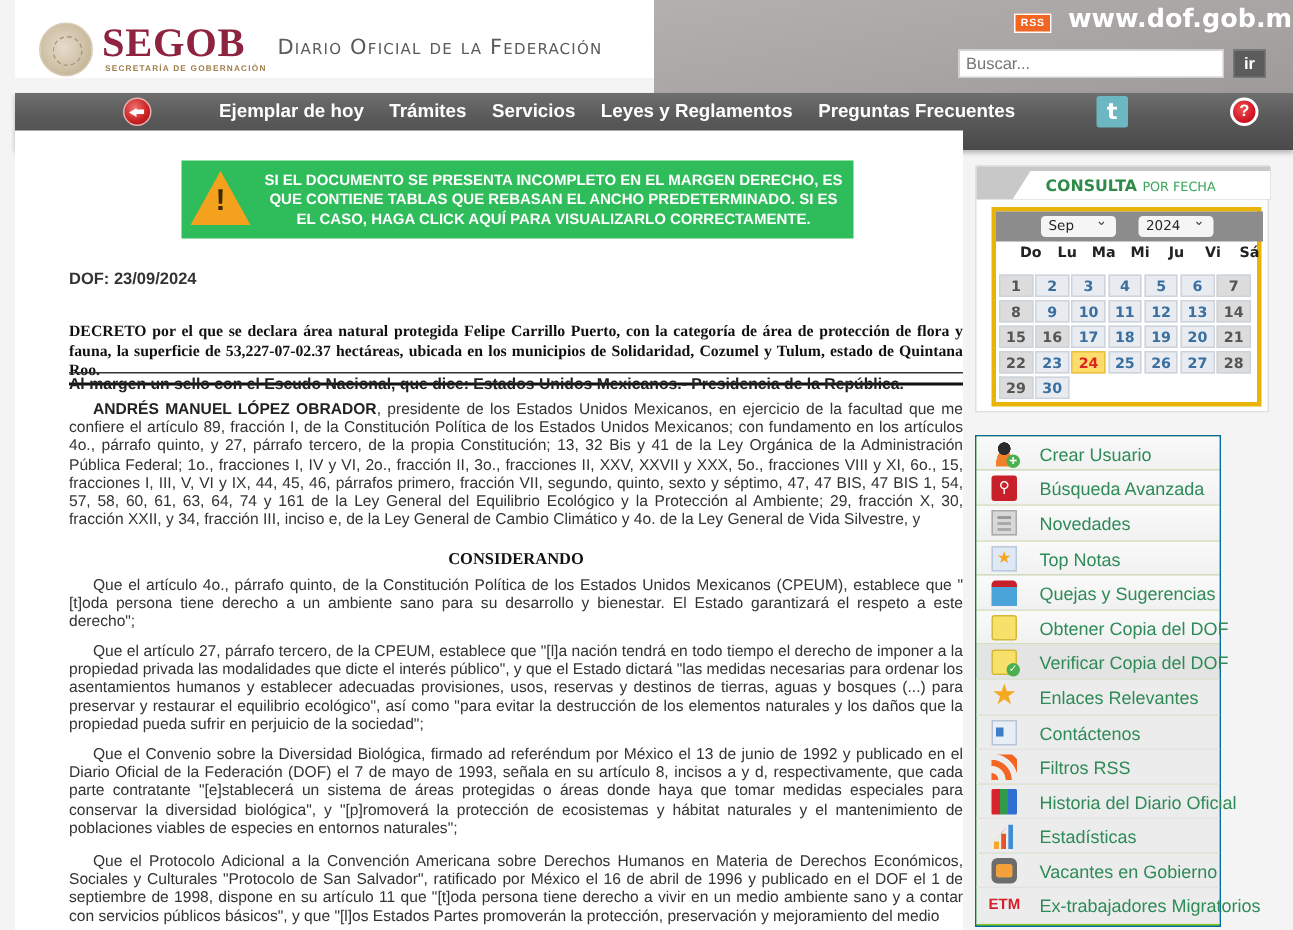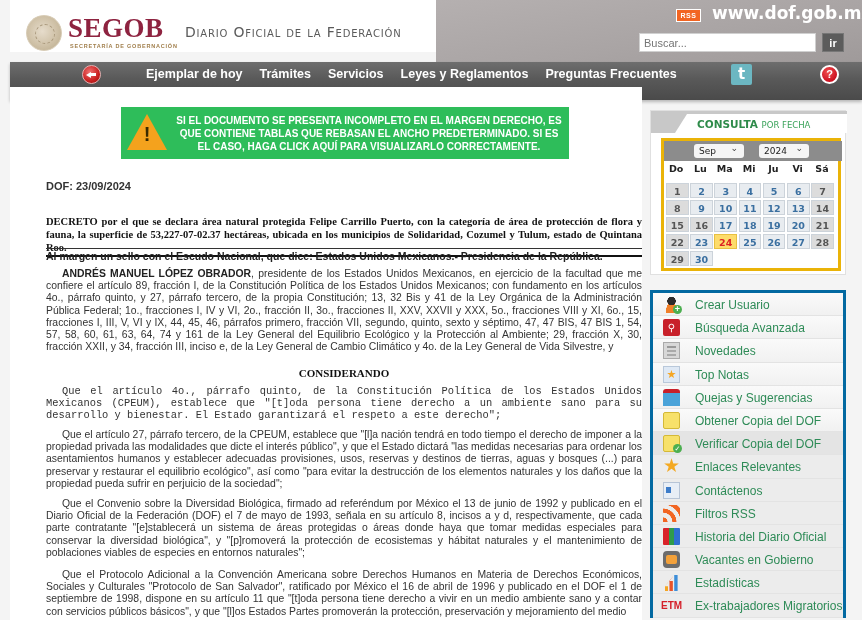--- a/index.html
+++ b/index.html
@@ -54,29 +54,29 @@
   
   #calendar-box { position: absolute; left: 650px; top: 110px; width: 196px; height: 165px; background: #fff; border: 1px solid #e0e0e0; }
   .cal-tab-bg { position: absolute; left: 0; top: 0; width: 196px; height: 22px; background: #c8c8c8; }
   .cal-tab { position: absolute; left: 24px; top: 3px; width: 172px; height: 19px; background: #fff; clip-path: polygon(12px 0, 100% 0, 100% 100%, 0 100%); }
   .cal-title { position: absolute; left: 46px; top: 7px; font-size: 10.5px; font-weight: bold; color: #2e8b4a; font-family: "DejaVu Sans", sans-serif; }
   .cal-title span { font-weight: normal; font-size: 8.5px; color: #3aa35a; text-align: right; }
   .cal-inner { position: absolute; left: 10px; top: 27px; width: 180px; height: 133px; background: #fff; border: 3px solid #eab308; }
   .cal-head { position: absolute; left: 0; top: 0; width: 178px; height: 20px; background: #8c8c8c; }
   .cal-select { position: absolute; top: 3px; height: 14px; background: #f5f5f5; border-radius: 3px; font-size: 9px; color: #222; line-height: 14px; padding-left: 5px; font-family: "DejaVu Sans", sans-serif; }
   .cal-select::after { content: "\2304"; position: absolute; right: 6px; top: -3px; font-size: 9px; color: #444; }
-  .cal-days { position: absolute; left: 0; top: 22px; width: 178px; display: flex; }
+  .cal-days { position: absolute; left: 11px; top: 22px; width: 178px; display: flex; }
   .cal-day { width: 24.3px; text-align: center; font-size: 9.5px; font-weight: bold; color: #222; font-family: "DejaVu Sans", sans-serif; }
   .cal-grid { position: absolute; left: 2px; top: 42px; width: 176px; display: grid; grid-template-columns: repeat(7, 22.7px); column-gap: 1.5px; row-gap: 2px; }
   .cal-cell { height: 15px; text-align: center; font-size: 9.5px; font-weight: bold; line-height: 15px; font-family: "DejaVu Sans", sans-serif; border: 1px solid #ccd3da; }
   .cal-cell.wk { background: #e8ecf0; color: #3a6fa0; }
   .cal-cell.we { background: #dcdcdc; color: #555; }
   .cal-cell.today { background: #fddc6b; color: #d22; border-color: #e8c040; }
 
-  #menu-box { position: absolute; left: 650px; top: 290px; width: 196px; height: 328px; background: #84cc16; border: 3px solid #0369a1; }
+  #menu-box { position: absolute; left: 650px; top: 290px; width: 164px; height: 328px; background: #84cc16; border: 1px solid #0369a1; }
   .menu-item { position: relative; height: 23.2px; border-bottom: 1px solid #e3e3e3; background: linear-gradient(180deg, #fafafa, #f1f1f1); }
   .menu-item.hl { background: #e4e4e4; }
   .menu-item.sh { background: #ececec; }
   .menu-icon { position: absolute; left: 10px; top: 3px; width: 17px; height: 17px; }
   .menu-label { position: absolute; left: 42px; top: 5px; font-size: 12px; color: #2e8b57; white-space: nowrap; }
 
   .i-user { background: radial-gradient(circle at 50% 30%, #2b2b2b 28%, transparent 30%), radial-gradient(ellipse at 50% 95%, #f0802a 45%, transparent 47%); }
   .i-user::after { content: "+"; position: absolute; right: -2px; bottom: -1px; width: 9px; height: 9px; border-radius: 50%; background: #4caf50; color: #fff; font-size: 9px; line-height: 8px; text-align: center; font-weight: bold; }
   .i-search { background: #c8202a; border-radius: 2px; color: #fff; font-size: 10px; text-align: center; line-height: 17px; }
   .i-news { background: #d8d8d8; border: 1px solid #aaa; }
@@ -136,21 +136,21 @@
     <div class="doc">
       <div class="dof-date">DOF: 23/09/2024</div>
       <div class="decree">DECRETO por el que se declara área natural protegida Felipe Carrillo Puerto, con la categoría de área de protección de flora y fauna, la superficie de 53,227-07-02.37 hectáreas, ubicada en los municipios de Solidaridad, Cozumel y Tulum, estado de Quintana Roo.</div>
       <div class="rule2"></div>
       <div class="margin-note">Al margen un sello con el Escudo Nacional, que dice: Estados Unidos Mexicanos.- Presidencia de la República.</div>
 
       <div class="para" style="top:181px;"><b>ANDRÉS MANUEL LÓPEZ OBRADOR</b><span>, presidente de los Estados Unidos Mexicanos, en ejercicio de la facultad que me confiere el artículo 89, fracción I, de la Constitución Política de los Estados Unidos Mexicanos; con fundamento en los artículos 4o., párrafo quinto, y 27, párrafo tercero, de la propia Constitución; 13, 32 Bis y 41 de la Ley Orgánica de la Administración Pública Federal; 1o., fracciones I, IV y VI, 2o., fracción II, 3o., fracciones II, XXV, XXVII y XXX, 5o., fracciones VIII y XI, 6o., 15, fracciones I, III, V, VI y IX, 44, 45, 46, párrafos primero, fracción VII, segundo, quinto, sexto y séptimo, 47, 47 BIS, 47 BIS 1, 54, 57, 58, 60, 61, 63, 64, 74 y 161 de la Ley General del Equilibrio Ecológico y la Protección al Ambiente; 29, fracción X, 30, fracción XXII, y 34, fracción III, inciso e, de la Ley General de Cambio Climático y 4o. de la Ley General de Vida Silvestre, y</span></div>
 
       <div class="considerando">CONSIDERANDO</div>
 
-      <div class="para" style="top:298px;font-family:Liberation Mono, monospace;">Que el artículo 4o., párrafo quinto, de la Constitución Política de los Estados Unidos Mexicanos (CPEUM), establece que "[t]oda persona tiene derecho a un ambiente sano para su desarrollo y bienestar. El Estado garantizará el respeto a este derecho";</div>
+      <div class="para" style="top:298px;">Que el artículo 4o., párrafo quinto, de la Constitución Política de los Estados Unidos Mexicanos (CPEUM), establece que "[t]oda persona tiene derecho a un ambiente sano para su desarrollo y bienestar. El Estado garantizará el respeto a este derecho";</div>
       <div class="para" style="top:342px;">Que el artículo 27, párrafo tercero, de la CPEUM, establece que "[l]a nación tendrá en todo tiempo el derecho de imponer a la propiedad privada las modalidades que dicte el interés público", y que el Estado dictará "las medidas necesarias para ordenar los asentamientos humanos y establecer adecuadas provisiones, usos, reservas y destinos de tierras, aguas y bosques (...) para preservar y restaurar el equilibrio ecológico", así como "para evitar la destrucción de los elementos naturales y los daños que la propiedad pueda sufrir en perjuicio de la sociedad";</div>
       <div class="para" style="top:411px;">Que el Convenio sobre la Diversidad Biológica, firmado ad referéndum por México el 13 de junio de 1992 y publicado en el Diario Oficial de la Federación (DOF) el 7 de mayo de 1993, señala en su artículo 8, incisos a y d, respectivamente, que cada parte contratante "[e]stablecerá un sistema de áreas protegidas o áreas donde haya que tomar medidas especiales para conservar la diversidad biológica", y "[p]romoverá la protección de ecosistemas y hábitat naturales y el mantenimiento de poblaciones viables de especies en entornos naturales";</div>
       <div class="para" style="top:482px;">Que el Protocolo Adicional a la Convención Americana sobre Derechos Humanos en Materia de Derechos Económicos, Sociales y Culturales "Protocolo de San Salvador", ratificado por México el 16 de abril de 1996 y publicado en el DOF el 1 de septiembre de 1998, dispone en su artículo 11 que "[t]oda persona tiene derecho a vivir en un medio ambiente sano y a contar con servicios públicos básicos", y que "[l]os Estados Partes promoverán la protección, preservación y mejoramiento del medio</div>
     </div>
   </div>
 
   <div id="calendar-box">
     <div class="cal-tab-bg"></div>
     <div class="cal-tab"></div>
     <div class="cal-title"><b>CONSULTA</b> <span>POR FECHA</span></div>
@@ -242,26 +242,26 @@
       </div>
     <div class="menu-item sh">
         <span class="menu-icon i-rss"></span>
         <span class="menu-label">Filtros RSS</span>
       </div>
     <div class="menu-item sh">
         <span class="menu-icon i-hist"></span>
         <span class="menu-label">Historia del Diario Oficial</span>
       </div>
     <div class="menu-item sh">
+        <span class="menu-icon i-stats"></span>
+        <span class="menu-label">Estadísticas</span>
+      </div>
+    <div class="menu-item sh">
         <span class="menu-icon i-vac"></span>
         <span class="menu-label">Vacantes en Gobierno</span>
       </div>
     <div class="menu-item sh">
-        <span class="menu-icon i-stats"></span>
-        <span class="menu-label">Estadísticas</span>
-      </div>
-    <div class="menu-item sh">
         <span class="menu-icon i-etm">ETM</span>
         <span class="menu-label">Ex-trabajadores Migratorios</span>
       </div>
   </div>
 
 </div>
 
 </body></html>

